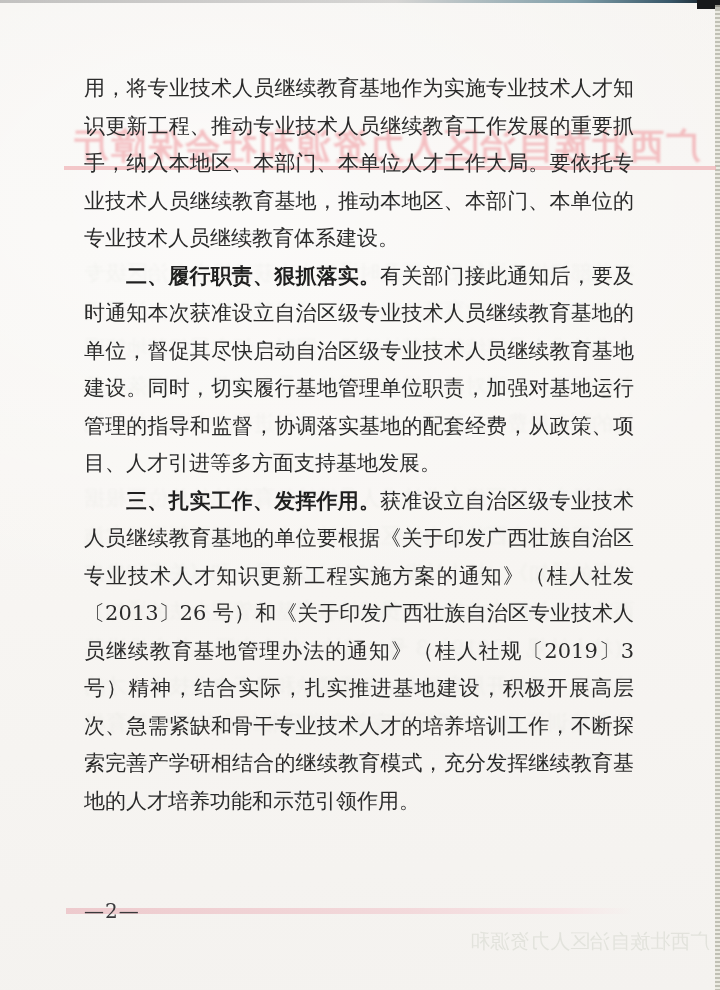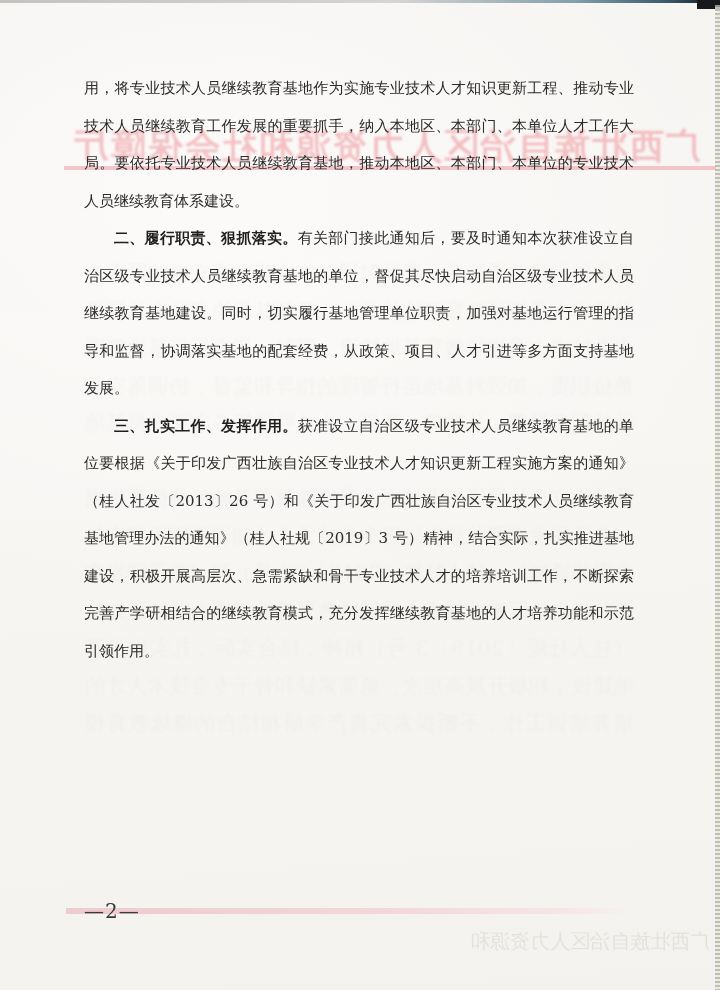--- a/index.html
+++ b/index.html
@@ -72,21 +72,21 @@
     opacity: 0.18;
     font-size: 20px;
     white-space: nowrap;
     overflow: hidden;
     filter: blur(0.7px);
     pointer-events: none;
   }
   
   .doc-text {
     position: absolute; top: 70px; left: 84px; width: 550px;
-    font-size: 15px;
+    font-size: 21px;
     line-height: 37.5px;
     text-align: justify;
     color: #2b2b2b;
     z-index: 2;
   }
   .doc-text p { margin: 0; padding: 0; }
   .doc-text p.indent { text-indent: 2em; }
   .para-head {
     font-weight: 700;
     color: #1f1f1f;

